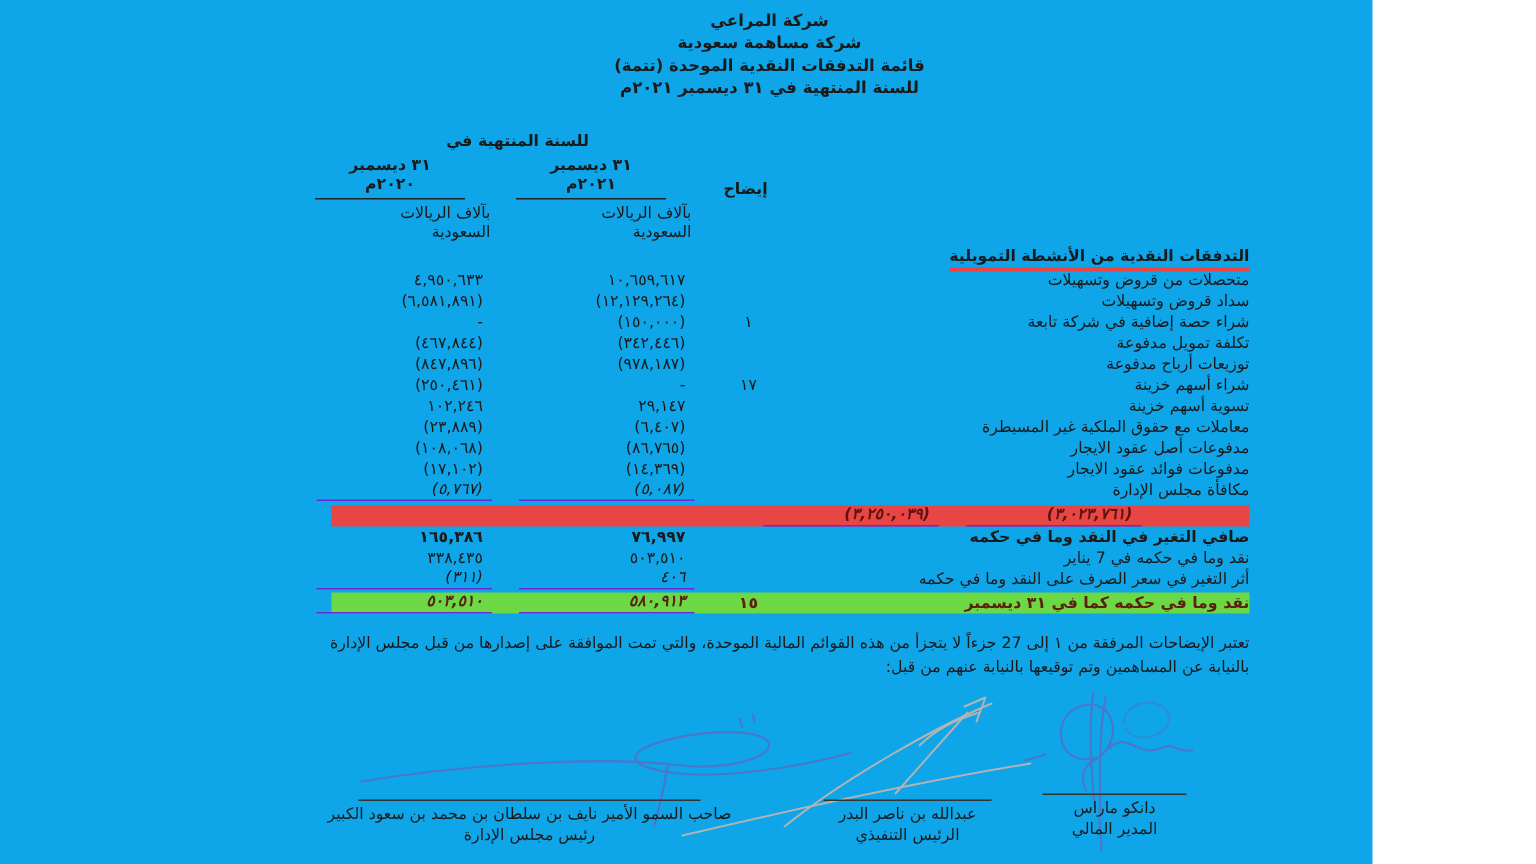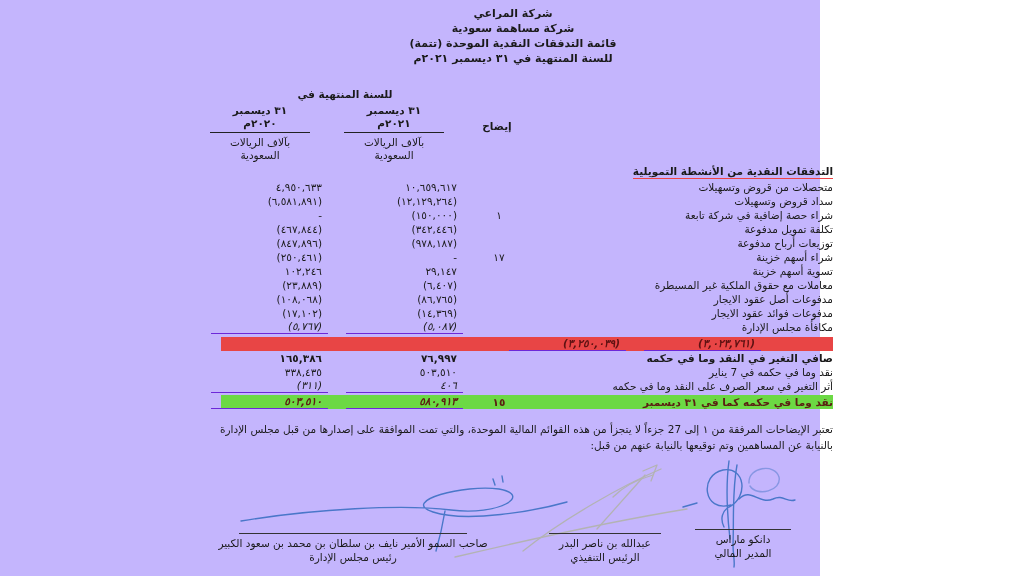--- a/index.html
+++ b/index.html
@@ -1,37 +1,37 @@
 <!DOCTYPE html>
 <html lang="ar" dir="rtl"><head>
 <meta charset="utf-8">
 <style>
   html,body{margin:0;padding:0;background:#ffffff;}
   body{width:1024px;height:576px;font-family:"DejaVu Sans",sans-serif;color:#1a1a1a;overflow:hidden;}
-  .page{position:absolute;top:0;left:0;width:820px;height:576px;background:#c4b5fd;direction:rtl;}
+  .page{position:absolute;top:0;left:0;width:915px;height:576px;background:#0ea5e9;direction:rtl;}
 
   .doc-header{position:absolute;left:193px;top:6px;width:640px;text-align:center;font-weight:bold;font-size:11px;line-height:15px;}
 
   .fintable{position:absolute;left:193px;top:88px;width:640px;font-size:10.5px;}
   .phdr{position:absolute;left:18px;top:0;width:268px;text-align:center;font-weight:bold;}
   .chead{position:absolute;top:16px;width:134px;text-align:center;font-weight:bold;line-height:13px;}
   .ch21{left:134px;} .ch20{left:0;}
   .chead .rule{width:100px;margin:2px auto 3px auto;border-bottom:1px solid #222;height:0;}
-  .chead .unit{font-weight:normal;line-height:13px;}
+  .chead .unit{font-weight:normal;line-height:13px;text-align:right;}
   .nhdr{position:absolute;left:268px;top:32px;width:72px;text-align:center;font-weight:bold;}
 
   .rows{padding-top:76px;}
   .trow{display:flex;height:14px;line-height:14px;}
   .trow > div{flex-shrink:0;}
   .lbl{width:298px;}
   .note{width:72px;text-align:center;}
   .val{width:135px;}
   .num{display:block;direction:ltr;text-align:right;padding-right:6px;margin-left:18px;height:14px;}
   .sectrow{height:16px;line-height:15px;font-weight:bold;}
-  .sectrow .lbl span{border-bottom:1px solid #ef4444;padding-bottom:1px;}
+  .sectrow .lbl span{border-bottom:3px solid #ef4444;padding-bottom:1px;}
   .uline .num{border-bottom:1px solid #6d28d9;height:13px;line-height:13px;font-style:italic;}
   .bold-row{font-weight:bold;}
   .band-red{background:#e84545;color:#5f1212;font-weight:bold;margin-left:28px;margin-top:3px;}
   .band-green{background:#6cd944;color:#5b2012;font-weight:bold;margin-left:28px;margin-top:2px;}
 
   .footer-note{position:absolute;left:193px;top:421px;width:640px;font-size:10.5px;line-height:16px;text-align:right;}
 
   .sig-area{position:absolute;left:193px;top:455px;width:640px;height:120px;}
   .sigblock{position:absolute;text-align:center;font-size:10.5px;line-height:14px;}
   .sigline{border-top:1px solid #333;margin:0 auto 2px auto;height:0;}

